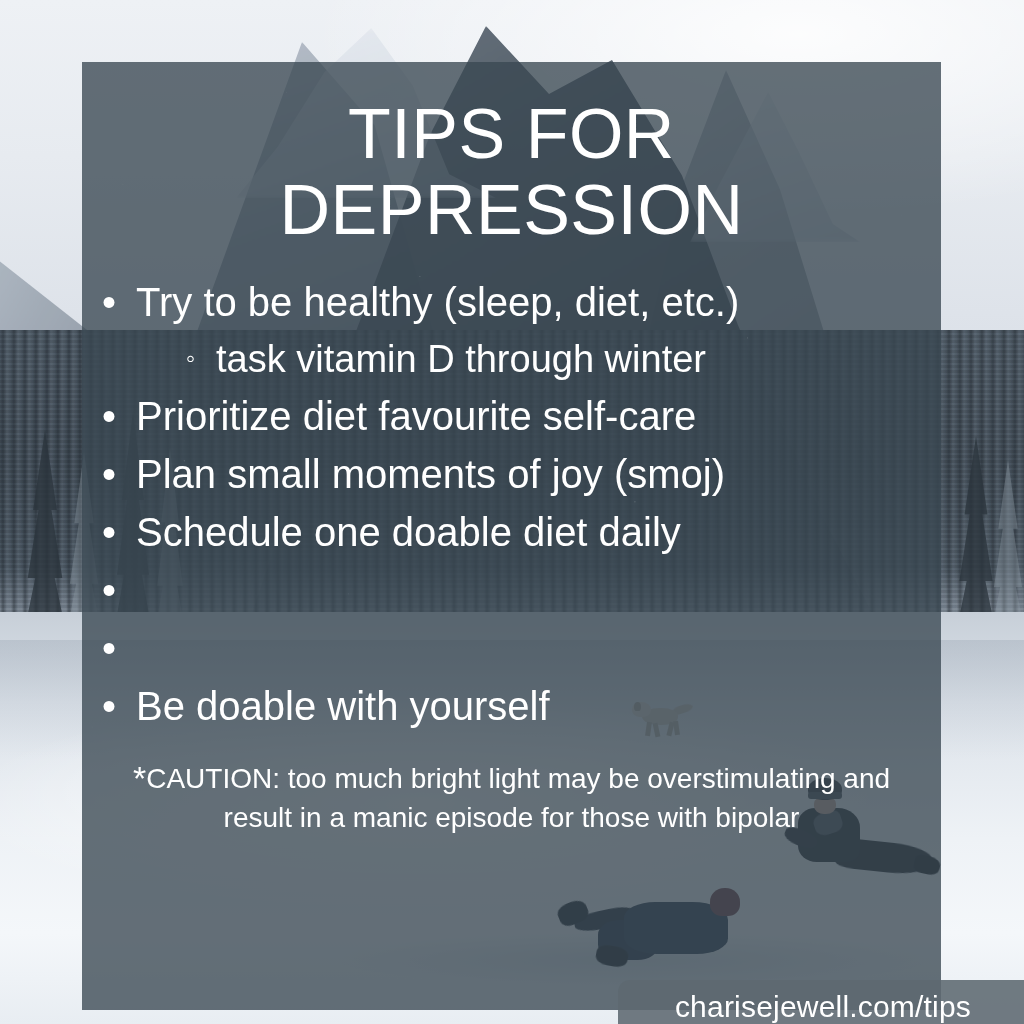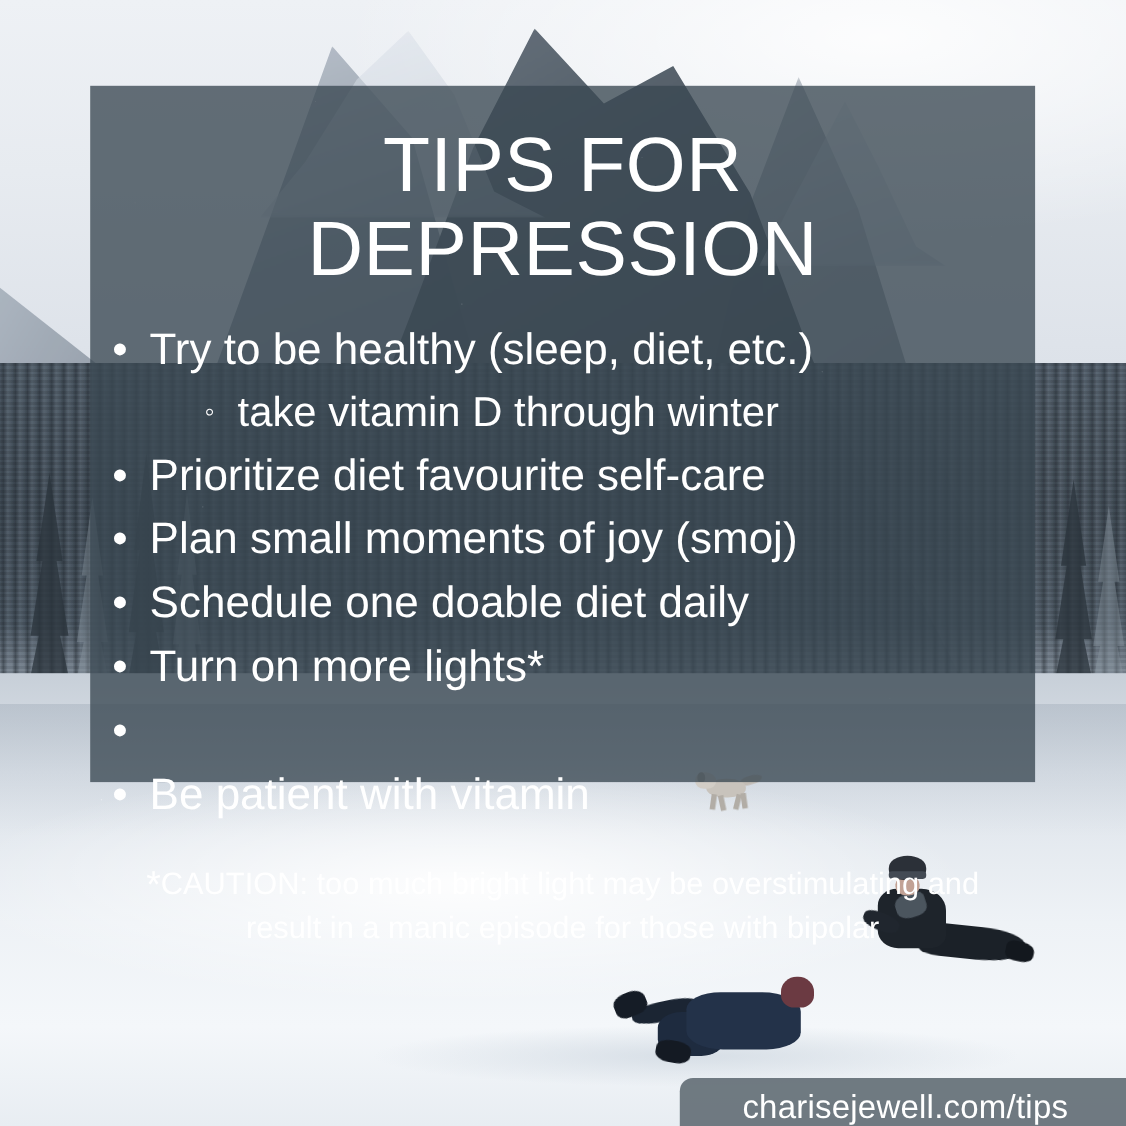--- a/index.html
+++ b/index.html
@@ -189,21 +189,21 @@
       radial-gradient(circle 1.9px at 62% 49%, rgba(255,255,255,.7), transparent 60%),
       radial-gradient(circle 1.2px at 79% 62%, rgba(255,255,255,.55), transparent 60%),
       radial-gradient(circle 1.5px at 9% 71%, rgba(255,255,255,.5), transparent 60%),
       radial-gradient(circle 1.4px at 47% 78%, rgba(255,255,255,.45), transparent 60%);
     pointer-events:none;
   }
 
   
   .panel {
     position:absolute;
-    left:82px; top:78px; width:859px; height:633px;
+    left:82px; top:62px; width:859px; height:948px;
     background:rgba(58,72,82,0.78);
     display:flex; flex-direction:column;
     padding:26px 20px 18px 20px;
   }
 
   .title {
     color:#ffffff;
     font-size:70px;
     font-weight:300;
     line-height:1.09;
@@ -230,21 +230,21 @@
     line-height:1;
     text-align:left;
     color:#ffffff;
   }
   .tip .txt { flex:1 1 auto; }
 
   .tip.sub { padding-left:84px; font-size:38px; }
   .tip.sub .bullet { width:30px; font-size:26px; line-height:1.45; }
 
   .caution {
-    margin-top:32px;
+    margin-top:22px;
     color:#ffffff;
     font-size:28px;
     font-weight:300;
     line-height:1.28;
     text-align:center;
     padding:0 6px;
   }
   .caution .star { font-size:34px; vertical-align:-2px; }
 
   
@@ -332,44 +332,43 @@
     <div class="title">TIPS FOR
 DEPRESSION</div>
 
     <ul class="tips">
       <li class="tip">
         <span class="bullet">•</span>
         <span class="txt">Try to be healthy (sleep, diet, etc.)</span>
       </li>
       <li class="tip sub">
         <span class="bullet">◦</span>
-        <span class="txt">take vitamin D through winter</span>
+        <span class="txt">task vitamin D through winter</span>
       </li>
       <li class="tip">
         <span class="bullet">•</span>
         <span class="txt">Prioritize diet favourite self-care</span>
       </li>
       <li class="tip">
         <span class="bullet">•</span>
         <span class="txt">Plan small moments of joy (smoj)</span>
       </li>
       <li class="tip">
         <span class="bullet">•</span>
         <span class="txt">Schedule one doable diet daily</span>
       </li>
       <li class="tip">
         <span class="bullet">•</span>
-        <span class="txt">Turn on more lights*</span>
-      </li>
-      <li class="tip">
-        <span class="bullet">•</span>
-      </li>
-      <li class="tip">
-        <span class="bullet">•</span>
-        <span class="txt">Be patient with vitamin</span>
+      </li>
+      <li class="tip">
+        <span class="bullet">•</span>
+      </li>
+      <li class="tip">
+        <span class="bullet">•</span>
+        <span class="txt">Be doable with yourself</span>
       </li>
     </ul>
 
     <div class="caution"><span class="star">*</span><span>CAUTION: too much bright light may be overstimulating and result in a manic episode for those with bipolar</span></div>
 
   </div>
 
   <div class="urlbar">
     <span class="url">charisejewell.com/tips</span>
   </div>

